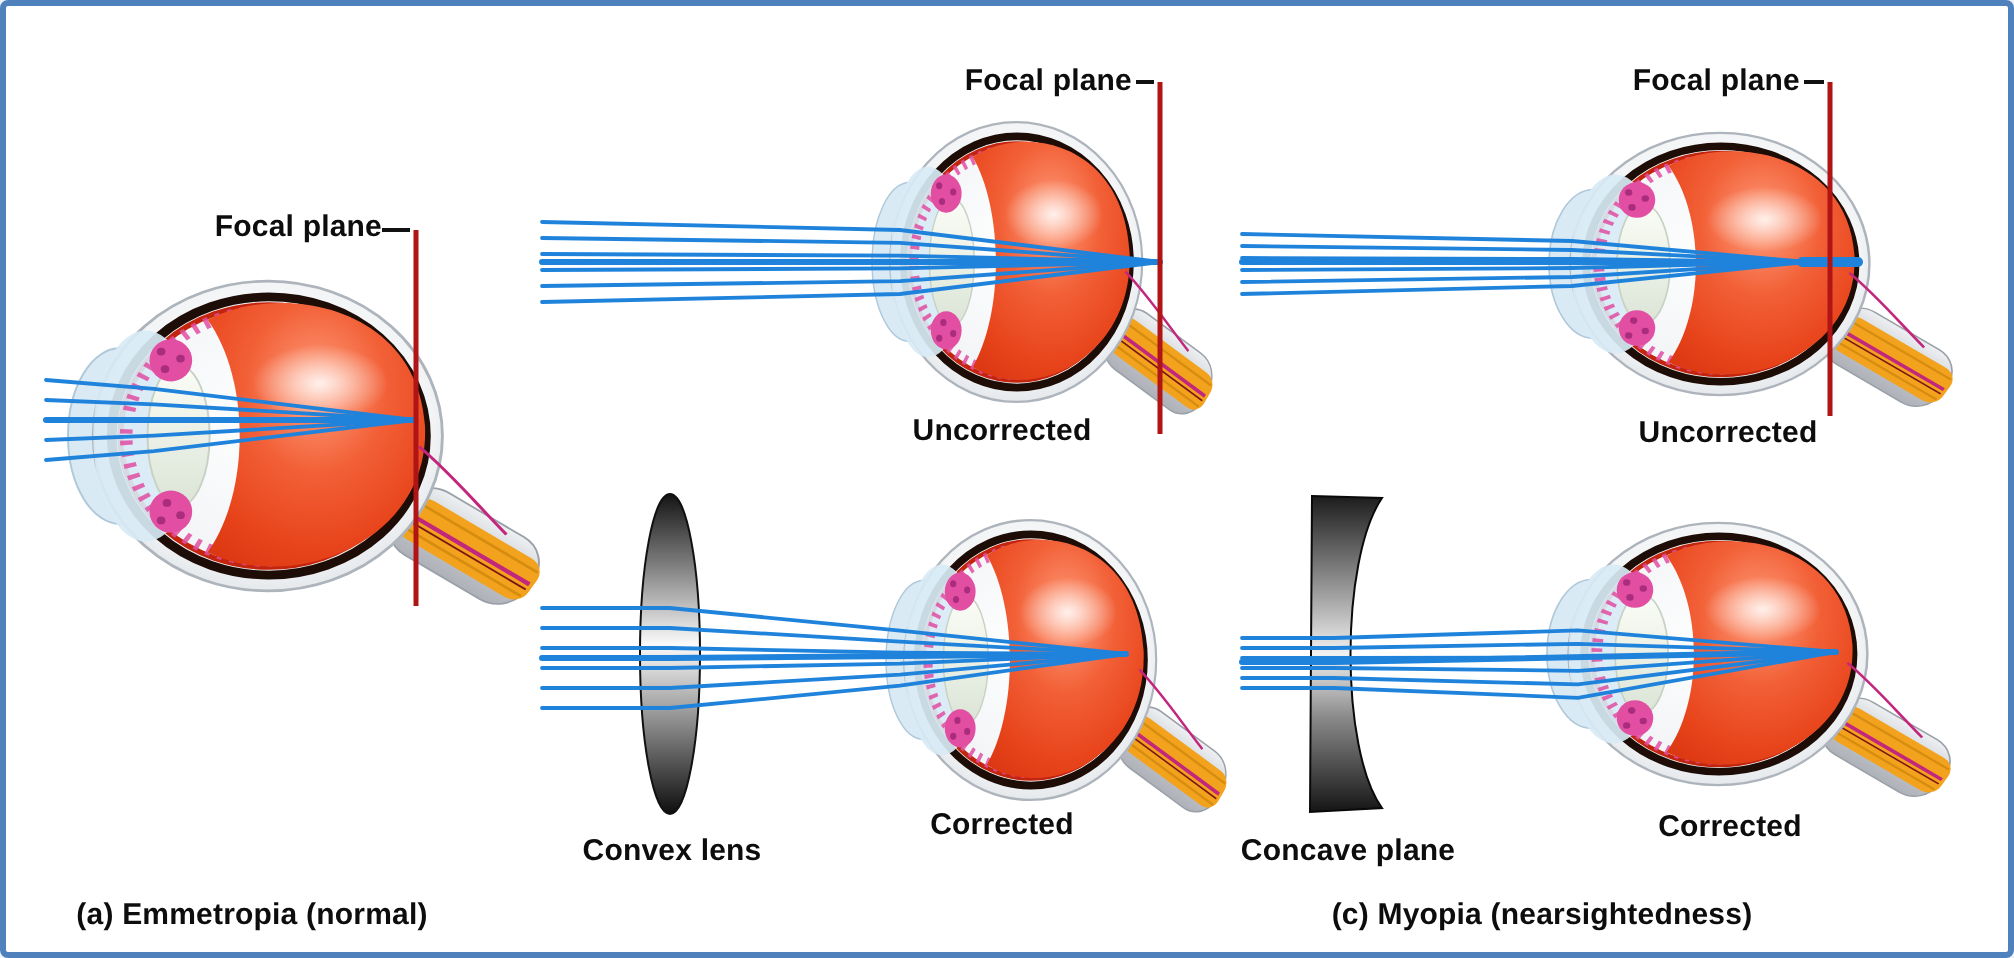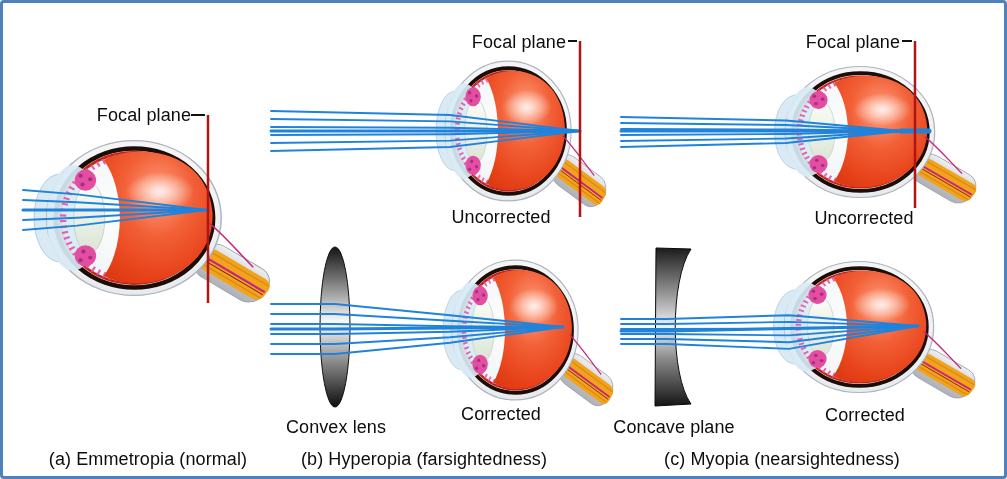--- a/index.html
+++ b/index.html
@@ -10,39 +10,39 @@
     border:3px solid var(--border,#4f81bd);
     border-radius:4px;
     box-sizing:border-box;
     font-family:"Liberation Sans",sans-serif;
     overflow:hidden;
   }
   #scene{position:absolute;left:0;top:0;overflow:visible;}
   .lbl{
     position:absolute;
     white-space:nowrap;
-    font-weight:400;
-    font-size:18px;
+    font-weight:700;
+    font-size:15px;
     color:var(--label_text,#0d0d0d);
     letter-spacing:.1px;
   }
   .anchor-end{transform:translateX(-100%);}
   .anchor-mid{transform:translateX(-50%);}
   #fp-a{left:188px;top:102px;}
   #fp-b{left:563px;top:29px;}
   #fp-c{left:897px;top:29px;}
   #unc-b{left:498px;top:204px;}
   #unc-c{left:861px;top:205px;}
   #cor-b{left:498px;top:401px;}
   #cor-c{left:862px;top:402px;}
   #lens-b{left:333px;top:414px;text-align:center;}
   #lens-c{left:671px;top:414px;}
-  #cap-a{left:145px;top:446px;}
+  #cap-a{left:123px;top:446px;}
   #cap-b{left:421px;top:446px;}
-  #cap-c{left:768px;top:446px;margin-left:11px;}
+  #cap-c{left:768px;top:446px;}
   .ray{stroke:var(--ray,#1f83dc);stroke-width:1.9;fill:none;stroke-linecap:round;}
   .ray-axis{stroke-width:3;}
   .ray-blur{stroke-width:5;}
   .focal-line{stroke:var(--focal_line,#b01414);stroke-width:2.5;}
   .fp-dash{stroke:#111;stroke-width:2;}
   .c-ciliary{fill:var(--ciliary,#e14ea2);}
   .c-nerve{fill:var(--optic_nerve,#f2a21c);}
   .s-artery{stroke:var(--artery,#c2267d);}
   .c-cornea{fill:var(--cornea,#d9eaf5);}
 </style>
@@ -203,16 +203,15 @@
 
   <div class="lbl anchor-mid" id="unc-b">Uncorrected</div>
   <div class="lbl anchor-mid" id="unc-c">Uncorrected</div>
   <div class="lbl anchor-mid" id="cor-b">Corrected</div>
   <div class="lbl anchor-mid" id="cor-c">Corrected</div>
 
   <div class="lbl anchor-mid" id="lens-b">Convex lens</div>
   <div class="lbl anchor-mid" id="lens-c">Concave plane</div>
 
   <div class="lbl anchor-mid" id="cap-a">(a) Emmetropia (normal)</div>
-  <div class="lbl anchor-mid" id="cap-b">(b) Hyperopia (farsightedness)</div>
   <div class="lbl anchor-mid" id="cap-c">(c) Myopia (nearsightedness)</div>
 
 </div>
 
 </body></html>

